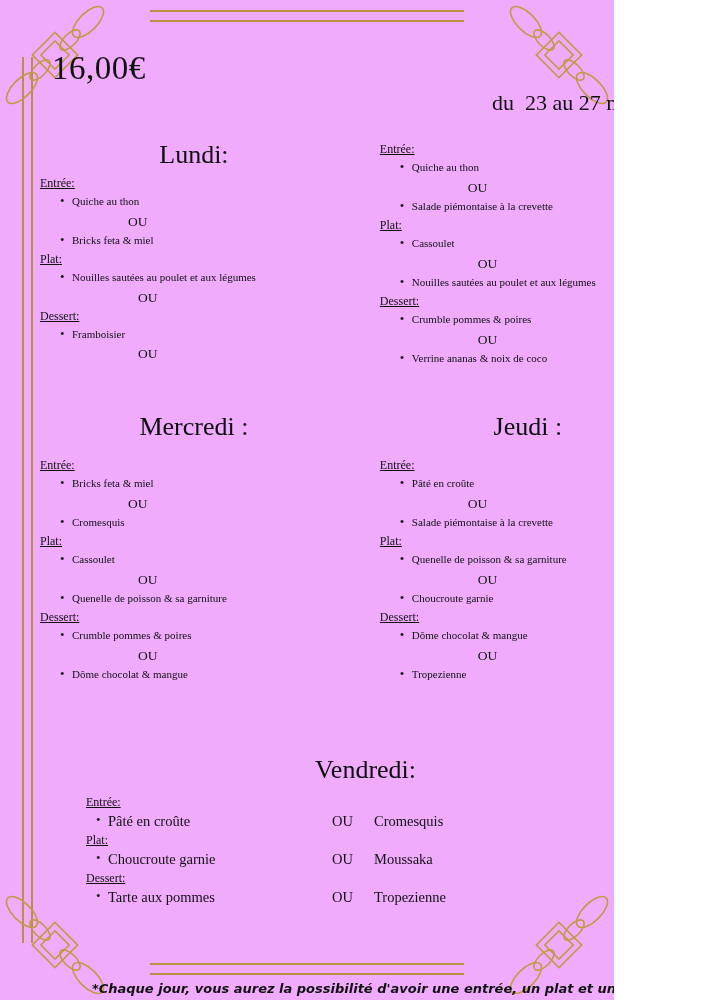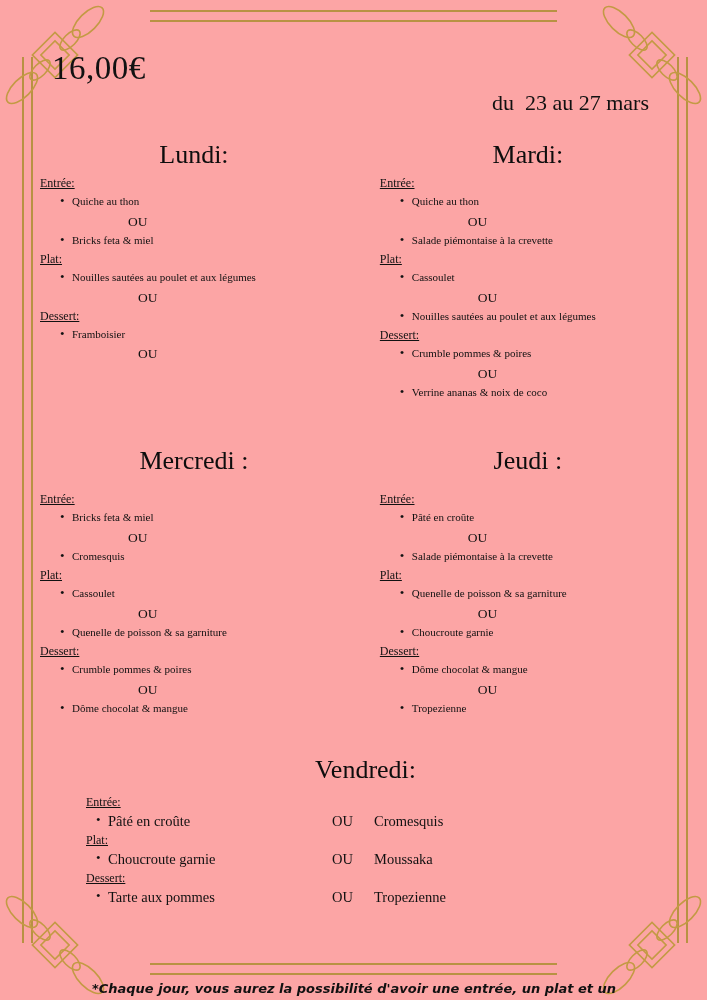--- a/index.html
+++ b/index.html
@@ -6,23 +6,23 @@
     margin: 0;
     padding: 0;
     background: #ffffff;
   }
   body {
     font-family: "Liberation Serif", serif;
     color: #111111;
   }
   #page {
     position: relative;
-    width: 707px;
+    width: 614px;
     height: 1000px;
-    background: #fca5a5;
+    background: #f0abfc;
     overflow: hidden;
   }
 
   
   .rule {
     position: absolute;
     background: #b89243;
   }
   .rule-h { height: 2px; }
   .rule-v { width: 2px; }
@@ -268,21 +268,20 @@
           <div class="ou ou-wide">OU</div>
         </ul>
         <div class="course-label">Dessert:</div>
         <ul class="items">
           <li>Framboisier</li>
           <div class="ou ou-wide">OU</div>
         </ul>
       </div>
 
       <div class="col right">
-        <div class="day-title">Mardi:</div>
         <div class="course-label">Entrée:</div>
         <ul class="items">
           <li>Quiche au thon</li>
           <div class="ou">OU</div>
           <li>Salade piémontaise à la crevette</li>
         </ul>
         <div class="course-label">Plat:</div>
         <ul class="items">
           <li>Cassoulet</li>
           <div class="ou ou-wide">OU</div>

